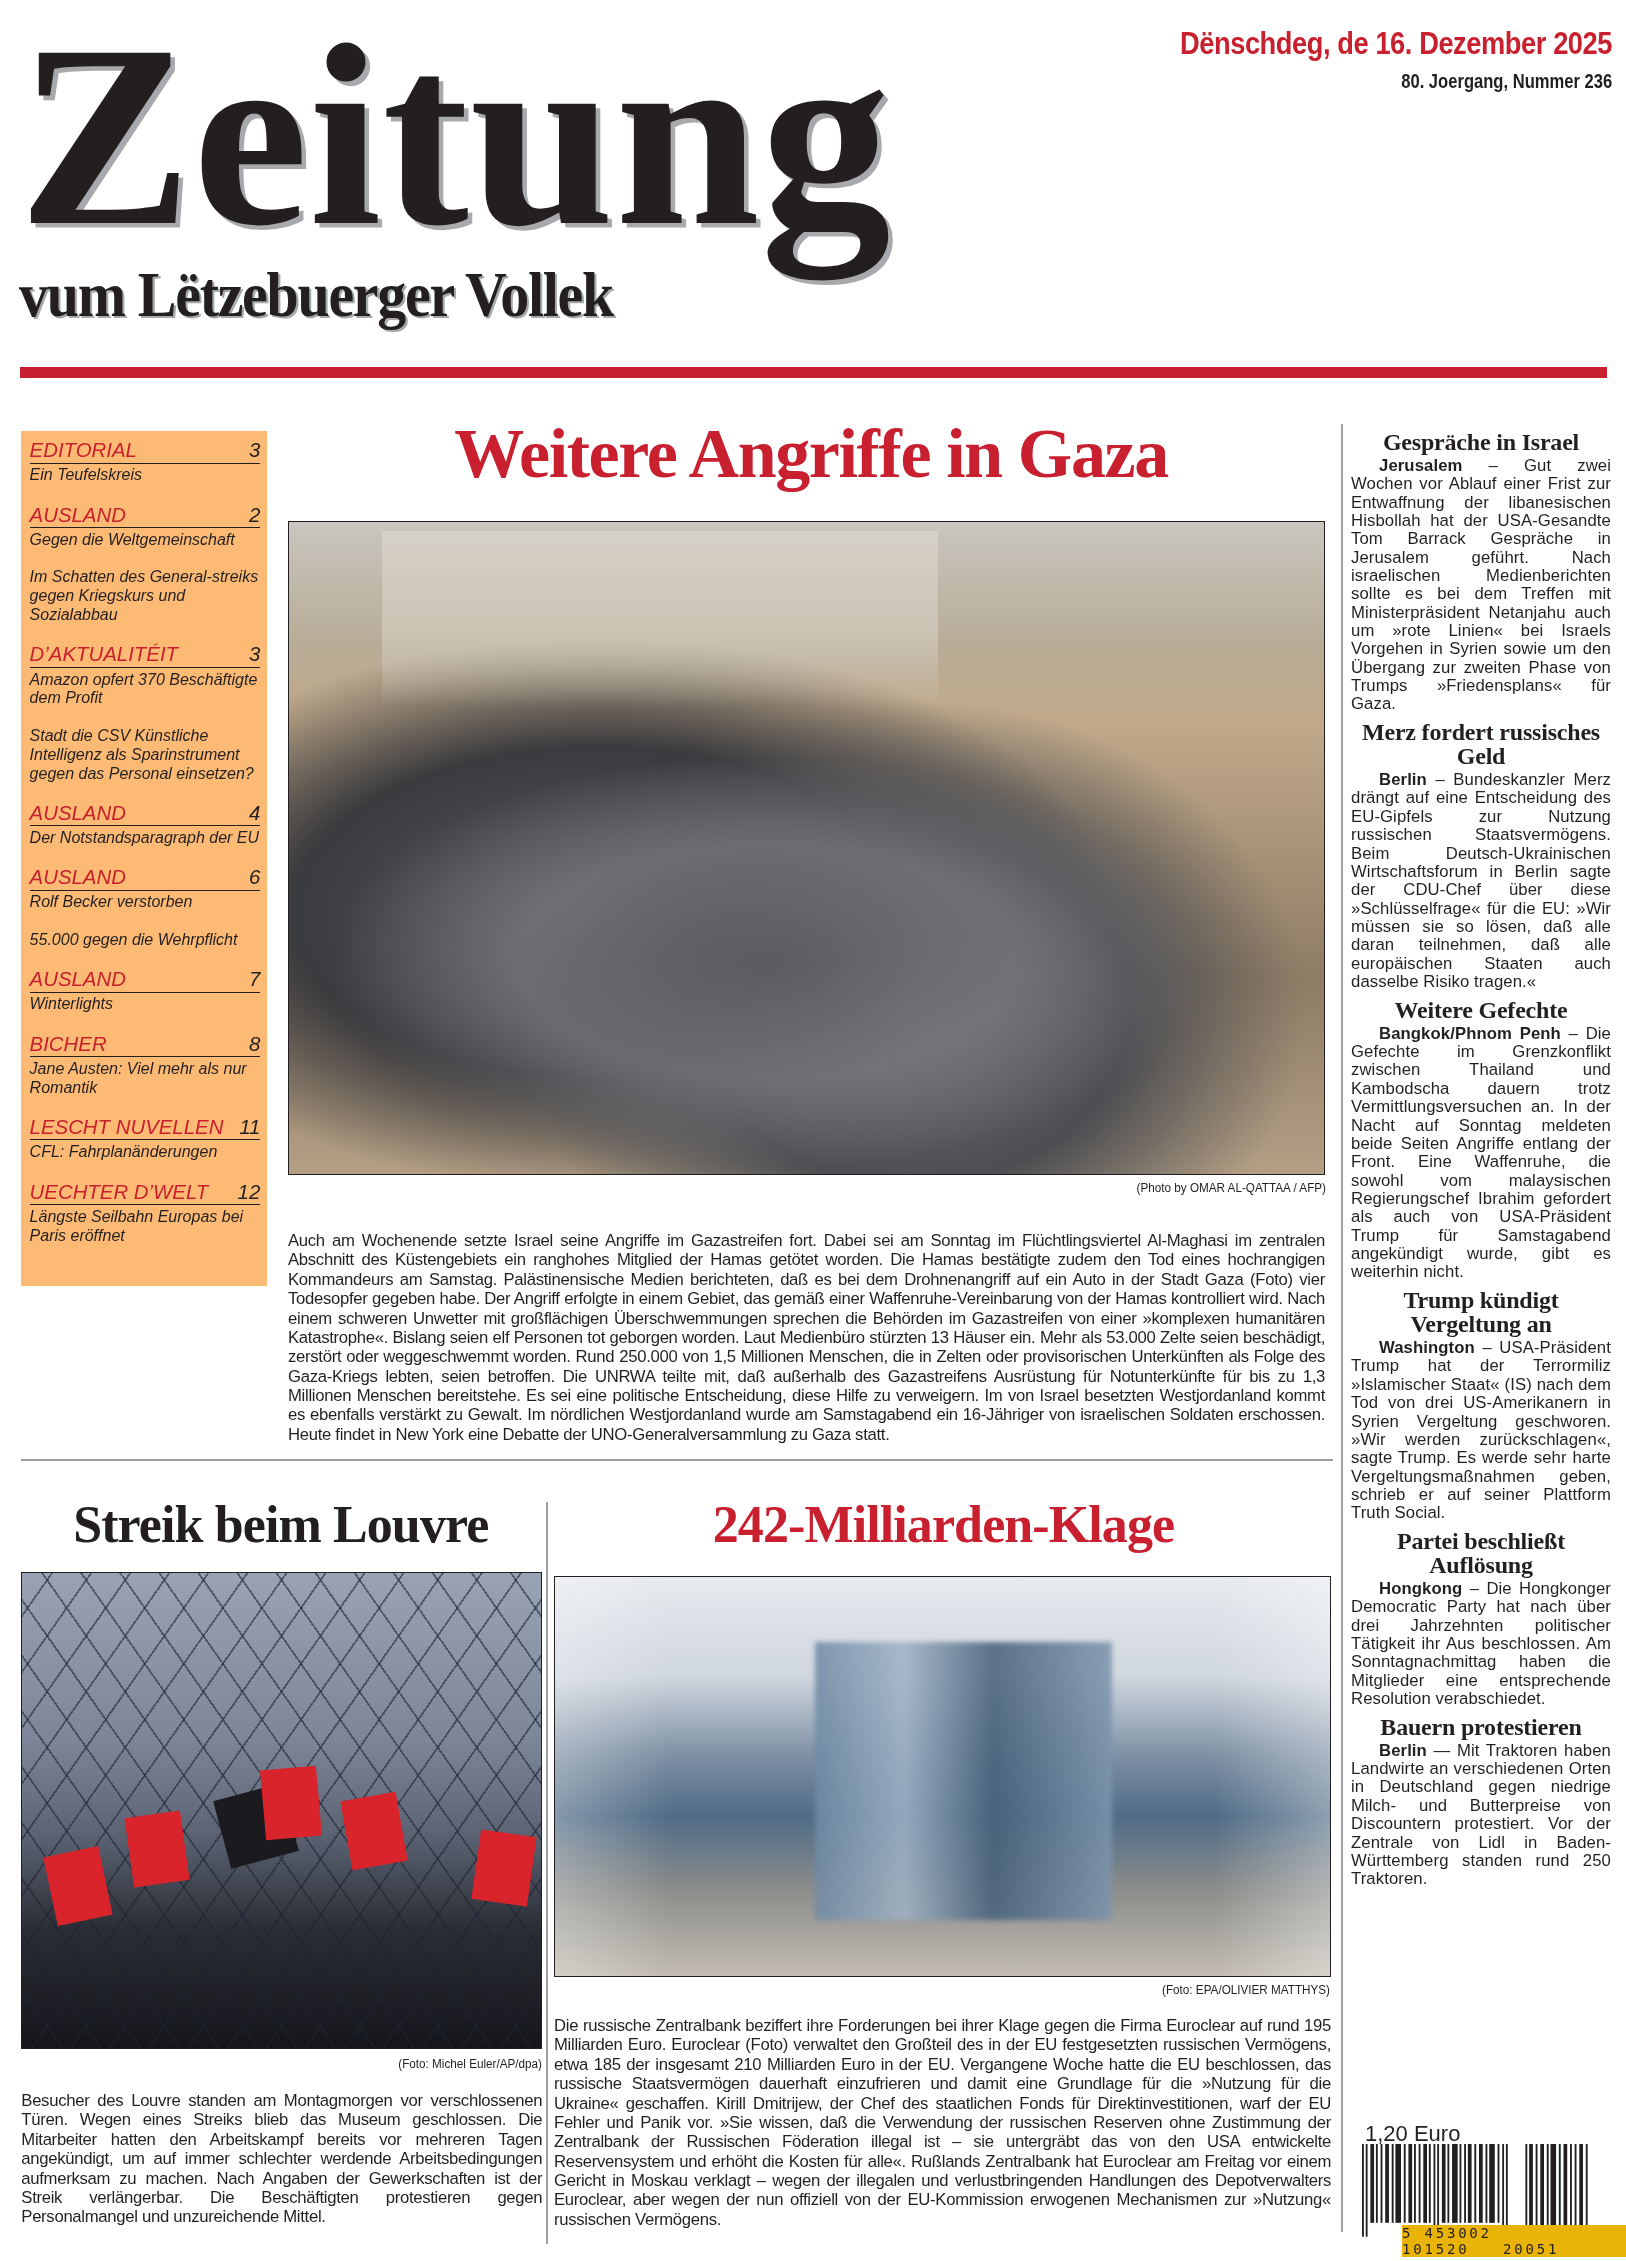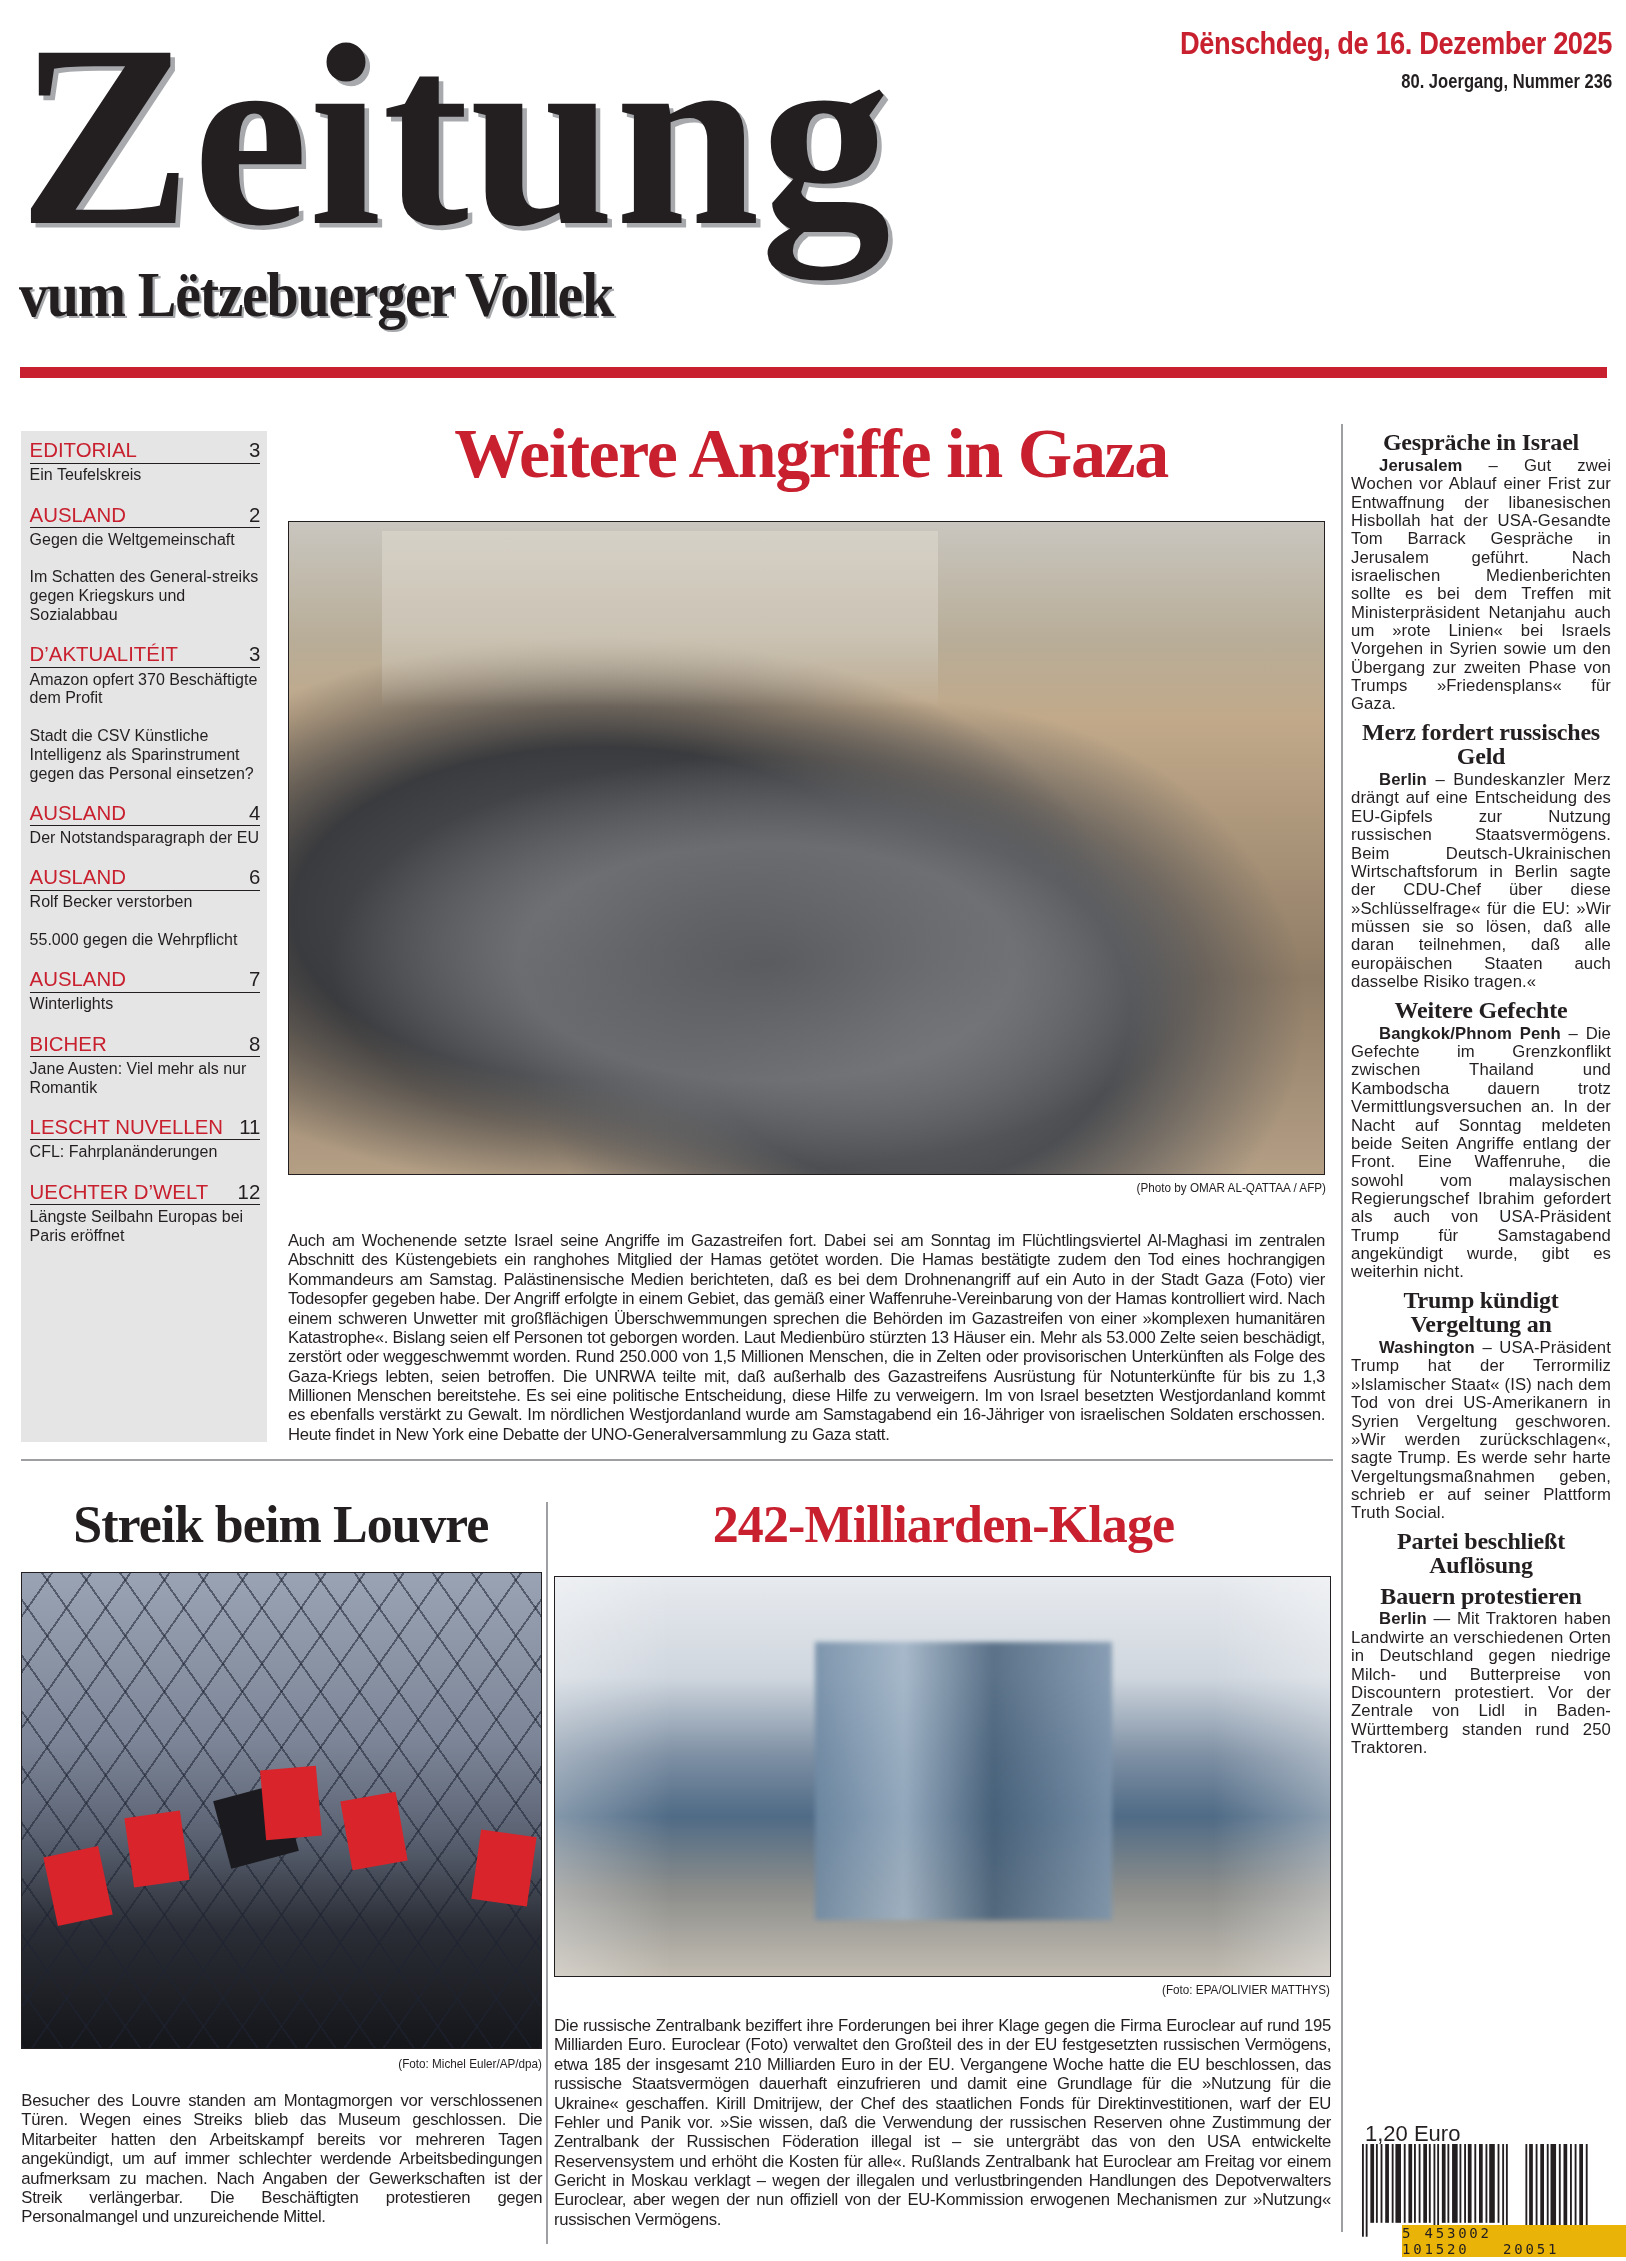--- a/index.html
+++ b/index.html
@@ -32,22 +32,22 @@
     font-size: 19.5px; color: #231f20;
     transform: scaleX(0.85); transform-origin: right;
   }
   .red-rule {
     position: absolute; left: 19.5px; top: 367px; width: 1587px; height: 11px;
     background: #c8202e;
   }
 
   
   .index {
-    position: absolute; left: 21.3px; top: 431px; width: 246px; height: 1011px;
-    background: #e5e5e5; padding: 9.3px 7px 0 8.3px;
+    position: absolute; left: 21.3px; top: 431px; width: 246px; height: 855px;
+    background: #fdba74; padding: 9.3px 7px 0 8.3px; font-style: italic;
   }
   .idx-section { margin-bottom: 19.5px; }
   .idx-head {
     display: flex; justify-content: space-between; align-items: flex-end;
     border-bottom: 1.4px solid #231f20; padding-bottom: 0.9px;
     font-size: 20.4px; line-height: 1.05;
   }
   .idx-head .label { color: #c8202e; }
   .idx-head .page { color: #231f20; }
   .idx-item { font-size: 16px; line-height: 1.18; margin-top: 2.8px; }
@@ -260,20 +260,21 @@
   <article class="brief">
     <h3>Weitere Gefechte</h3>
     <p><b>Bangkok/Phnom Penh</b><span> – Die Gefechte im Grenzkonflikt zwischen Thailand und Kambodscha dauern trotz Vermittlungsversuchen an. In der Nacht auf Sonntag meldeten beide Seiten Angriffe entlang der Front. Eine Waffenruhe, die sowohl vom malaysischen Regierungschef Ibrahim gefordert als auch von USA-Präsident Trump für Samstagabend angekündigt wurde, gibt es weiterhin nicht.</span></p>
   </article>
   <article class="brief">
     <h3>Trump kündigt Vergeltung an</h3>
     <p><b>Washington</b><span> – USA-Präsident Trump hat der Terrormiliz »Islamischer Staat« (IS) nach dem Tod von drei US-Amerikanern in Syrien Vergeltung geschworen. »Wir werden zurückschlagen«, sagte Trump. Es werde sehr harte Vergeltungsmaßnahmen geben, schrieb er auf seiner Plattform Truth Social.</span></p>
   </article>
   <article class="brief">
     <h3>Partei beschließt Auflösung</h3>
+    <p><b>Hongkong</b><span> – Die Hongkonger Democratic Party hat nach über drei Jahrzehnten politischer Tätigkeit ihr Aus beschlossen. Am Sonntagnachmittag haben die Mitglieder eine entsprechende Resolution verabschiedet.</span></p>
   </article>
   <article class="brief">
     <h3>Bauern protestieren</h3>
     <p><b>Berlin</b><span> — Mit Traktoren haben Landwirte an verschiedenen Orten in Deutschland gegen niedrige Milch- und Butterpreise von Discountern protestiert. Vor der Zentrale von Lidl in Baden-Württemberg standen rund 250 Traktoren.</span></p>
   </article>
 </aside>
 
 <div class="price">1,20 Euro</div>
 <svg class="barcode" viewBox="0 0 560 220" preserveAspectRatio="none">
   <g fill="#231f20">

